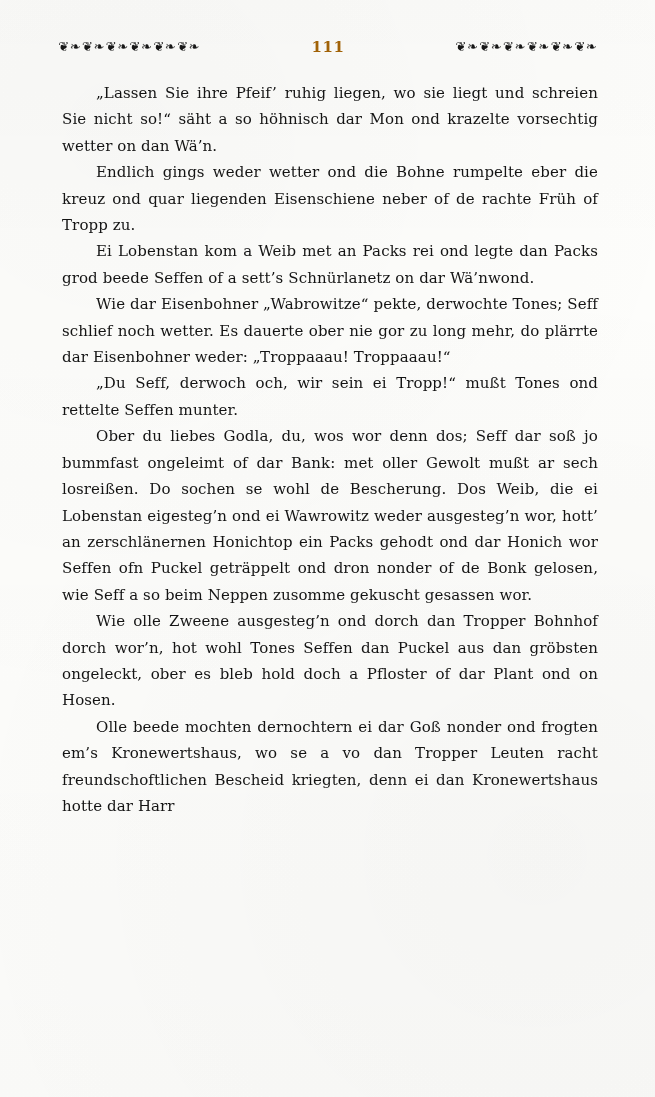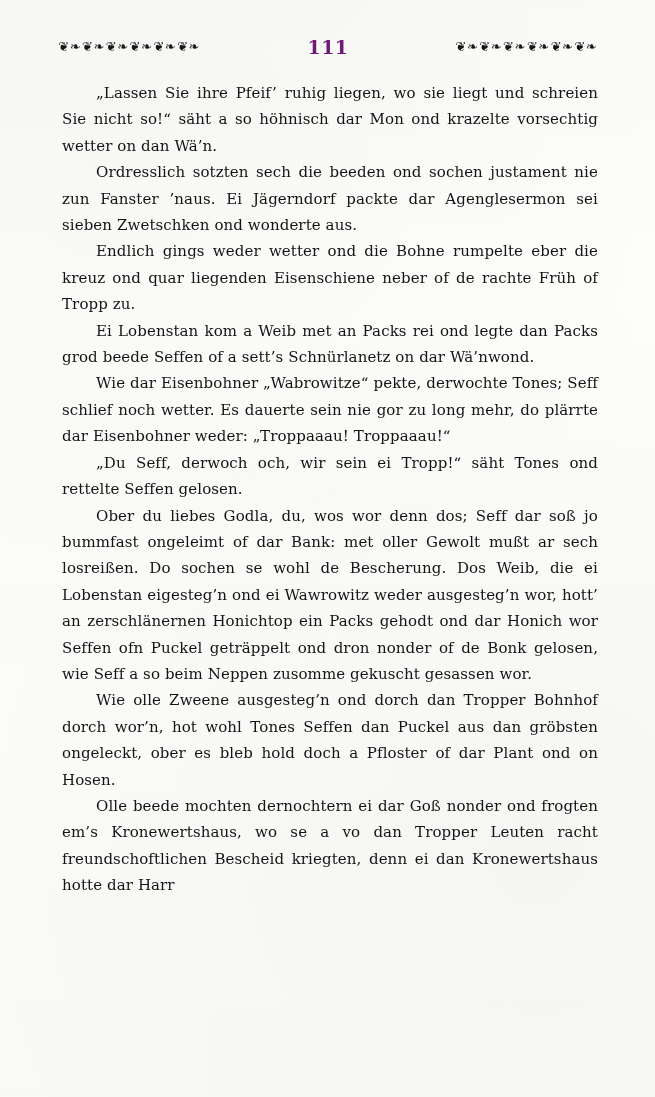--- a/index.html
+++ b/index.html
@@ -55,22 +55,22 @@
     white-space: nowrap;
     line-height: 14px;
     font-family: "DejaVu Sans", sans-serif;
   }
   .orn.left { text-align: left; }
   .orn.right { text-align: right; }
   .page-number {
     flex: 0 0 auto;
     font-family: "DejaVu Serif", serif;
     font-weight: 700;
-    font-size: 19px;
-    color: #701a75;
+    font-size: 15px;
+    color: #a16207;
     padding: 0 10px;
     letter-spacing: 0.5px;
   }
 
   .body-text {
     position: absolute;
     left: 62px;
     top: 80px;
     width: 536px;
     font-family: "DejaVu Serif", serif;
@@ -99,23 +99,22 @@
 <div class="page">
 
   <div class="header">
     <div class="orn left">❦❧❦❧❦❧❦❧❦❧❦❧</div>
     <div class="page-number">111</div>
     <div class="orn right">❦❧❦❧❦❧❦❧❦❧❦❧</div>
   </div>
 
   <div class="body-text fraktur">
     <p>„Lassen Sie ihre Pfeif’ ruhig liegen, wo sie liegt und schreien Sie nicht so!“ säht a so höhnisch dar Mon ond krazelte vorsechtig wetter on dan Wä’n.</p>
-    <p>Ordresslich sotzten sech die beeden ond sochen justament nie zun Fanster ’naus. Ei Jägerndorf packte dar Agenglesermon sei sieben Zwetschken ond wonderte aus.</p>
     <p>Endlich gings weder wetter ond die Bohne rumpelte eber die kreuz ond quar liegenden Eisenschiene neber of de rachte Früh of Tropp zu.</p>
     <p>Ei Lobenstan kom a Weib met an Packs rei ond legte dan Packs grod beede Seffen of a sett’s Schnürlanetz on dar Wä’nwond.</p>
-    <p>Wie dar Eisenbohner „Wabrowitze“ pekte, derwochte Tones; Seff schlief noch wetter. Es dauerte sein nie gor zu long mehr, do plärrte dar Eisenbohner weder: „Troppaaau! Troppaaau!“</p>
-    <p>„Du Seff, derwoch och, wir sein ei Tropp!“ säht Tones ond rettelte Seffen gelosen.</p>
+    <p>Wie dar Eisenbohner „Wabrowitze“ pekte, derwochte Tones; Seff schlief noch wetter. Es dauerte ober nie gor zu long mehr, do plärrte dar Eisenbohner weder: „Troppaaau! Troppaaau!“</p>
+    <p>„Du Seff, derwoch och, wir sein ei Tropp!“ mußt Tones ond rettelte Seffen munter.</p>
     <p>Ober du liebes Godla, du, wos wor denn dos; Seff dar soß jo bummfast ongeleimt of dar Bank: met oller Gewolt mußt ar sech losreißen. Do sochen se wohl de Bescherung. Dos Weib, die ei Lobenstan eigesteg’n ond ei Wawrowitz weder ausgesteg’n wor, hott’ an zerschlänernen Honichtop ein Packs gehodt ond dar Honich wor Seffen ofn Puckel geträppelt ond dron nonder of de Bonk gelosen, wie Seff a so beim Neppen zusomme gekuscht gesassen wor.</p>
     <p>Wie olle Zweene ausgesteg’n ond dorch dan Tropper Bohnhof dorch wor’n, hot wohl Tones Seffen dan Puckel aus dan gröbsten ongeleckt, ober es bleb hold doch a Pfloster of dar Plant ond on Hosen.</p>
     <p>Olle beede mochten dernochtern ei dar Goß nonder ond frogten em’s Kronewertshaus, wo se a vo dan Tropper Leuten racht freundschoftlichen Bescheid kriegten, denn ei dan Kronewertshaus hotte dar Harr</p>
   </div>
 
 </div>
 
 </body></html>

